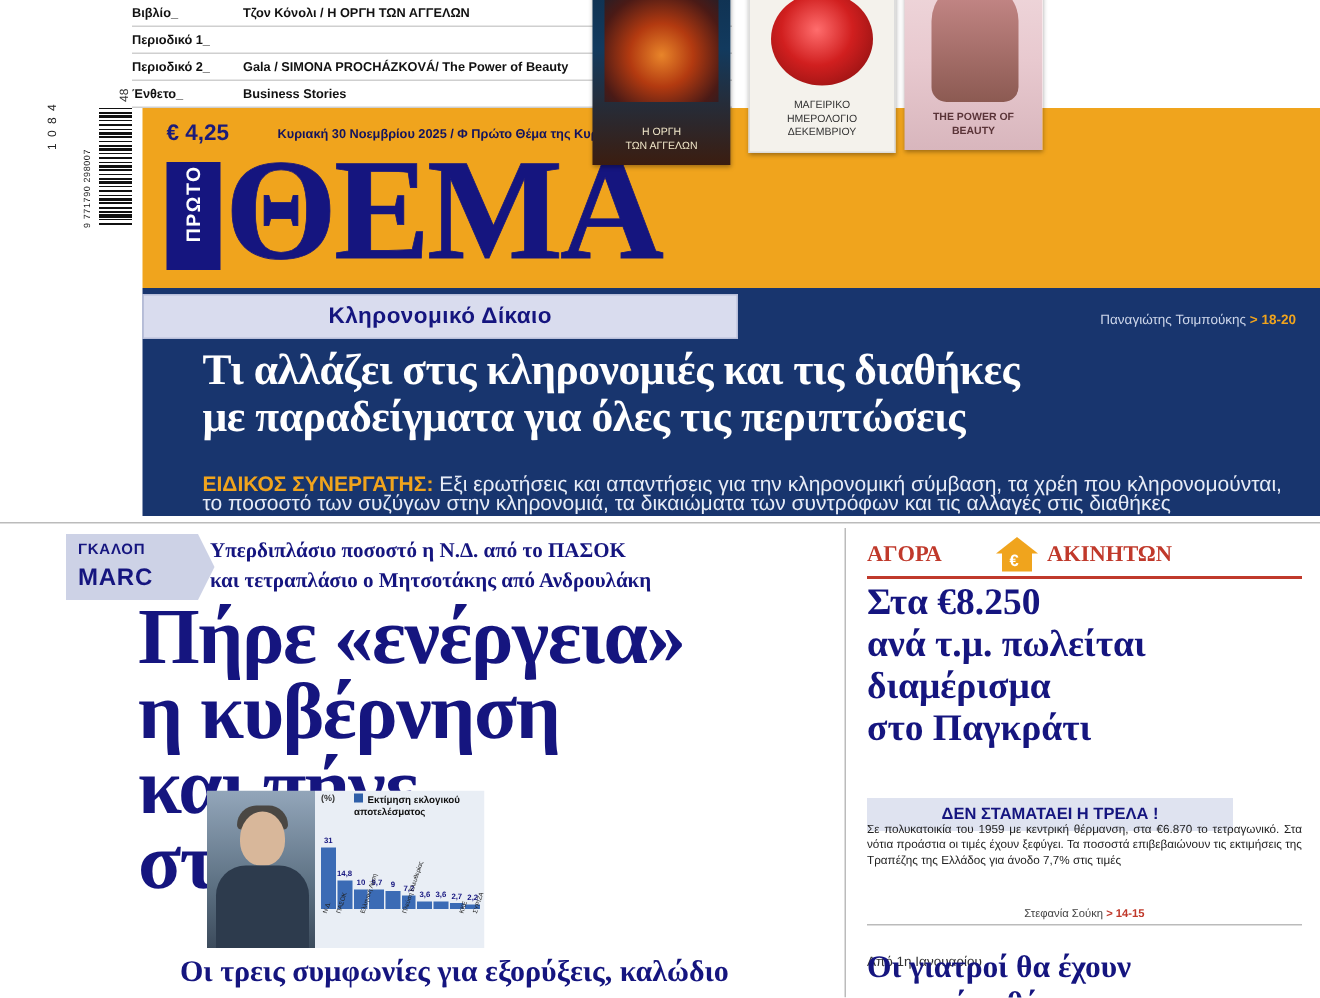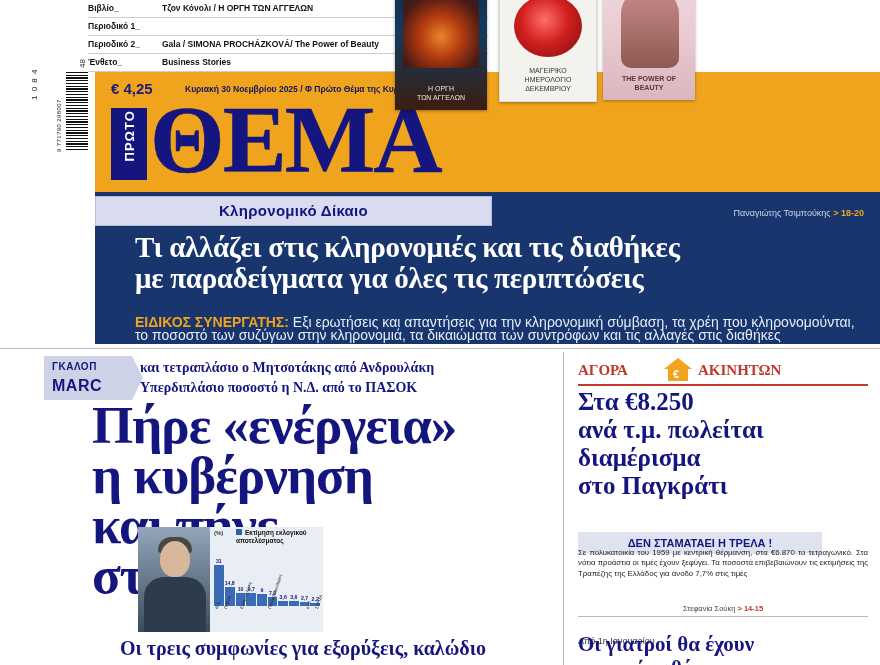--- a/index.html
+++ b/index.html
@@ -584,22 +584,22 @@
   <div class="hr-thin"></div>
   <div class="vrule"></div>
 
   <div class="gallop">
     <div class="g1">ΓΚΑΛΟΠ</div>
     <div class="g2">MARC</div>
   </div>
   <div class="gallop-arrow"></div>
 
   <div class="kicker">
+    <div>Υπερδιπλάσιο ποσοστό η Ν.Δ. από το ΠΑΣΟΚ</div>
     <div>και τετραπλάσιο ο Μητσοτάκης από Ανδρουλάκη</div>
-    <div>Υπερδιπλάσιο ποσοστό η Ν.Δ. από το ΠΑΣΟΚ</div>
   </div>
 
   <div class="big-head">
     <div>Πήρε «ενέργεια»</div>
     <div>η κυβέρνηση</div>
     <div>και πήγε</div>
     <div>στο 31%</div>
   </div>
   <div class="sub-head">Οι τρεις συμφωνίες για εξορύξεις, καλώδιο</div>
 

